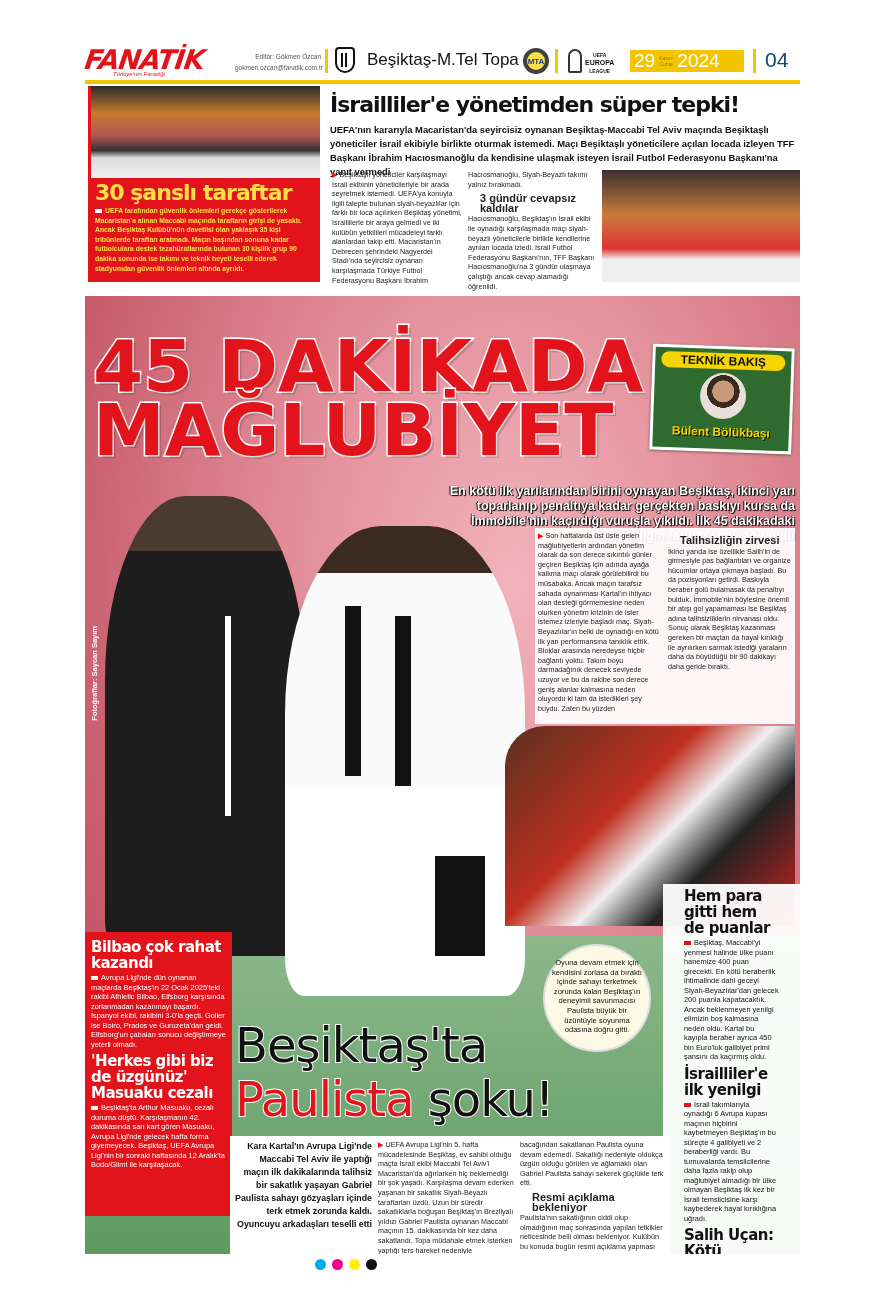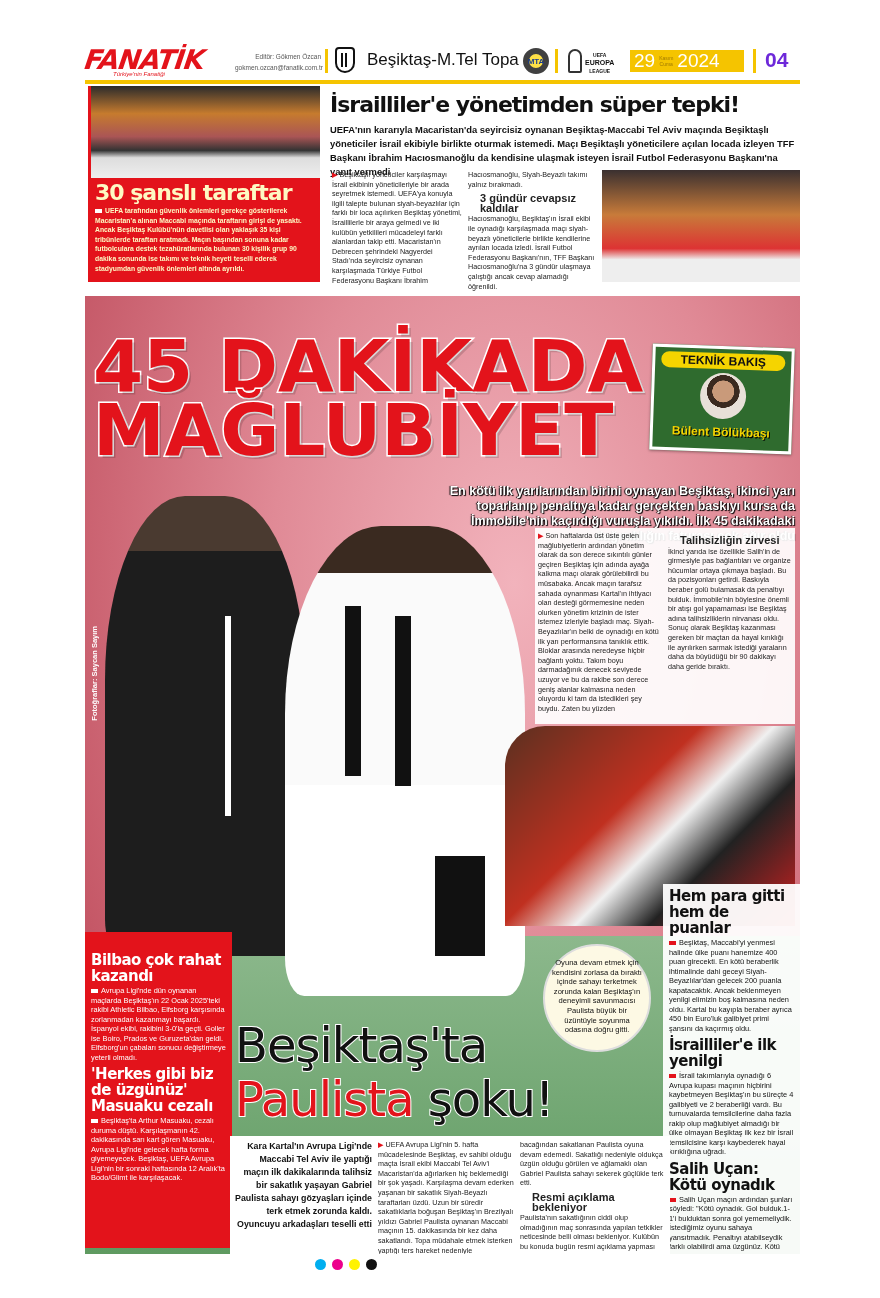--- a/index.html
+++ b/index.html
@@ -6,55 +6,55 @@
 body{width:880px;height:1298px;background:#fff;font-family:"Liberation Sans",sans-serif;position:relative;overflow:hidden;color:#111}
 .abs{position:absolute}
 .masthead{left:85px;top:42px;width:715px;height:38px}
 .logo{left:0;top:2px;font-family:"DejaVu Sans",sans-serif;font-weight:900;font-style:italic;font-size:27px;color:#e3131b;letter-spacing:-1px;transform:skewX(-8deg)}
 .logo-sub{left:28px;top:29px;font-size:6px;color:#e3131b;font-style:italic}
 .editor{left:150px;top:9px;font-size:6.5px;color:#555;text-align:right;width:86px;line-height:11px}
 .sep{width:3px;height:24px;background:#f5c400}
 .crest{width:20px;height:26px;border-radius:4px 4px 10px 10px;background:#fff;border:2px solid #111;display:flex;align-items:center;justify-content:center}
 .crest span{width:8px;height:14px;background:repeating-linear-gradient(90deg,#111 0 2px,#fff 2px 4px)}
 .match{left:282px;top:8px;font-size:17px;color:#111}
-.mcc{left:438px;top:6px;width:26px;height:26px;border-radius:50%;background:#fde047;border:6px solid #404040;color:#1a3c8c;font-size:8px;font-weight:bold;display:flex;align-items:center;justify-content:center}
+.mcc{left:438px;top:6px;width:26px;height:26px;border-radius:50%;background:#fde047;border:4px solid #404040;color:#1a3c8c;font-size:8px;font-weight:bold;display:flex;align-items:center;justify-content:center}
 .trophy{left:483px;top:7px;width:14px;height:24px;border:2px solid #333;border-radius:7px 7px 2px 2px}
 .el{left:500px;top:9px;font-size:7px;font-weight:bold;line-height:8px;text-align:center}
 .datebox{left:545px;top:8px;width:114px;height:22px;background:#f5c400;display:flex;align-items:center;padding:0 4px;color:#fff;font-size:19px}
 .datebox .mid{font-size:5px;color:#a07a00;text-align:center;margin:0 4px;line-height:6px}
-.pageno{left:680px;top:6px;font-size:21px;font-weight:bold;color:#6d28d9}
+.pageno{left:680px;top:6px;font-size:21px;font-weight:normal;color:#0c4a6e}
 .rule{left:85px;top:80px;width:715px;height:4px;background:#f5c400}
 .photo{background:linear-gradient(180deg,#2b2b2b 0,#c67b2e 30%,#a55 55%,#333 70%,#ddd 78%,#eee 100%)}
-.redbox{background:#e3131b;color:#fef9c3}
+.redbox{background:#e3131b;color:#fde047}
 .h1{font-weight:900;font-family:"DejaVu Sans",sans-serif;letter-spacing:-1px}
 .lead{font-weight:bold;font-size:10.2px;line-height:14px;color:#111}
 .col{font-size:7.2px;line-height:9.6px;color:#222}
 .sub{font-weight:bold;font-size:11px;margin:5px 12px 1px}
 .hero{left:85px;top:296px;width:715px;height:958px;background:radial-gradient(ellipse at 60% 30%,#f2b3bc 0,#e08a96 40%,#c45665 80%);overflow:hidden}
 .pitch{left:0;top:640px;width:715px;height:320px;background:linear-gradient(180deg,#8cb88c,#5e9a60)}
 .kicker{left:0;top:6px;width:715px;text-align:center;color:#fff;font-weight:bold;font-size:14.5px;text-shadow:0 0 3px #000,1px 1px 0 #000,-1px -1px 0 #000}
 .big{font-family:"DejaVu Sans",sans-serif;font-weight:900;color:#e3131b;font-size:72px;line-height:68px;-webkit-text-stroke:3px #fff;paint-order:stroke fill;text-shadow:3px 3px 0 rgba(0,0,0,.15)}
 .teknik{left:566px;top:50px;width:142px;height:106px;background:#2f6b2e;border:3px solid #fff;transform:rotate(2deg);box-shadow:0 1px 3px rgba(0,0,0,.4)}
 .teknik .bar{position:absolute;left:6px;top:4px;right:6px;height:16px;background:#f5d400;border-radius:8px;text-align:center;font-weight:900;font-size:12px;line-height:16px;color:#111}
 .teknik .face{position:absolute;left:46px;top:24px;width:46px;height:46px;border-radius:50%;background:radial-gradient(circle at 50% 40%,#c99a7a 0 30%,#3b2a20 31% 45%,#e8e0d8 46%)}
 .teknik .nm{position:absolute;left:0;right:0;top:76px;text-align:center;color:#f5d400;font-weight:900;font-size:12px;text-shadow:1px 1px 0 #000}
 .deck{left:350px;top:188px;width:360px;text-align:right;color:#fff;font-weight:bold;font-size:12.5px;line-height:15px;text-shadow:1px 1px 1px #000,-1px 0 1px #000}
 .textpanel{background:rgba(255,255,255,.92)}
 .player{border-radius:40% 40% 8% 8%}
 .p1{left:20px;top:200px;width:200px;height:460px;background:linear-gradient(180deg,#4a3a30 0 12%,#1d1d1d 12% 100%)}
 .p2{left:200px;top:230px;width:240px;height:470px;background:linear-gradient(180deg,#3a2a20 0 10%,#fafafa 10% 55%,#fff 55%)}
 .stripe{position:absolute;background:#111}
 .inset{left:420px;top:430px;width:290px;height:200px;border-radius:40px 0 0 0;background:linear-gradient(135deg,#5a3020,#c03020 40%,#f0f0f0 55%,#222 70%,#d02020)}
 .circle{left:458px;top:648px;width:108px;height:108px;border-radius:50%;background:#fdf9e4;border:2px solid #ddd;color:#111;font-size:7.6px;line-height:9.6px;text-align:center;padding:12px 6px 0}
-.sidebarL{left:0;top:636px;width:147px;height:316px;background:#e3131b;color:#fff;padding:20px 6px}
+.sidebarL{left:0;top:636px;width:147px;height:284px;background:#e3131b;color:#fff;padding:7px 6px}
 .sidebarL h3{font-family:"DejaVu Sans",sans-serif;font-weight:900;font-size:15px;line-height:16px;letter-spacing:-.5px}
 .sidebarL p{font-size:7.4px;line-height:9.5px;margin:2px 0 4px}
 .bul{display:inline-block;width:7px;height:4px;background:#fff;margin-right:3px;vertical-align:middle}
 .bulr{display:inline-block;width:7px;height:4px;background:#e3131b;margin-right:3px;vertical-align:middle}
-.sidebarR{left:578px;top:588px;width:137px;height:370px;background:rgba(255,255,255,.95);padding:4px 6px}
+.sidebarR{left:578px;top:588px;width:137px;height:370px;background:rgba(255,255,255,.95);padding:4px 21px}
 .sidebarR h3{font-family:"DejaVu Sans",sans-serif;font-weight:900;font-size:15px;line-height:16px;letter-spacing:-.5px;color:#111}
 .sidebarR p{font-size:7.4px;line-height:9.5px;margin:2px 0 4px;color:#111}
 .paulista{left:150px;top:722px;font-family:"DejaVu Sans",sans-serif;font-weight:400;font-size:48px;line-height:54px;letter-spacing:-1px}
 .bottomtext{left:145px;top:840px;width:440px;height:118px;background:#fff}
 .cmyk{display:inline-block;width:11px;height:11px;border-radius:50%;margin-right:6px}
 .credit{left:5px;top:330px;writing-mode:vertical-rl;transform:rotate(180deg);color:#fff;font-size:7.5px;font-weight:bold}
 </style>
 </head>
 <body>
 

